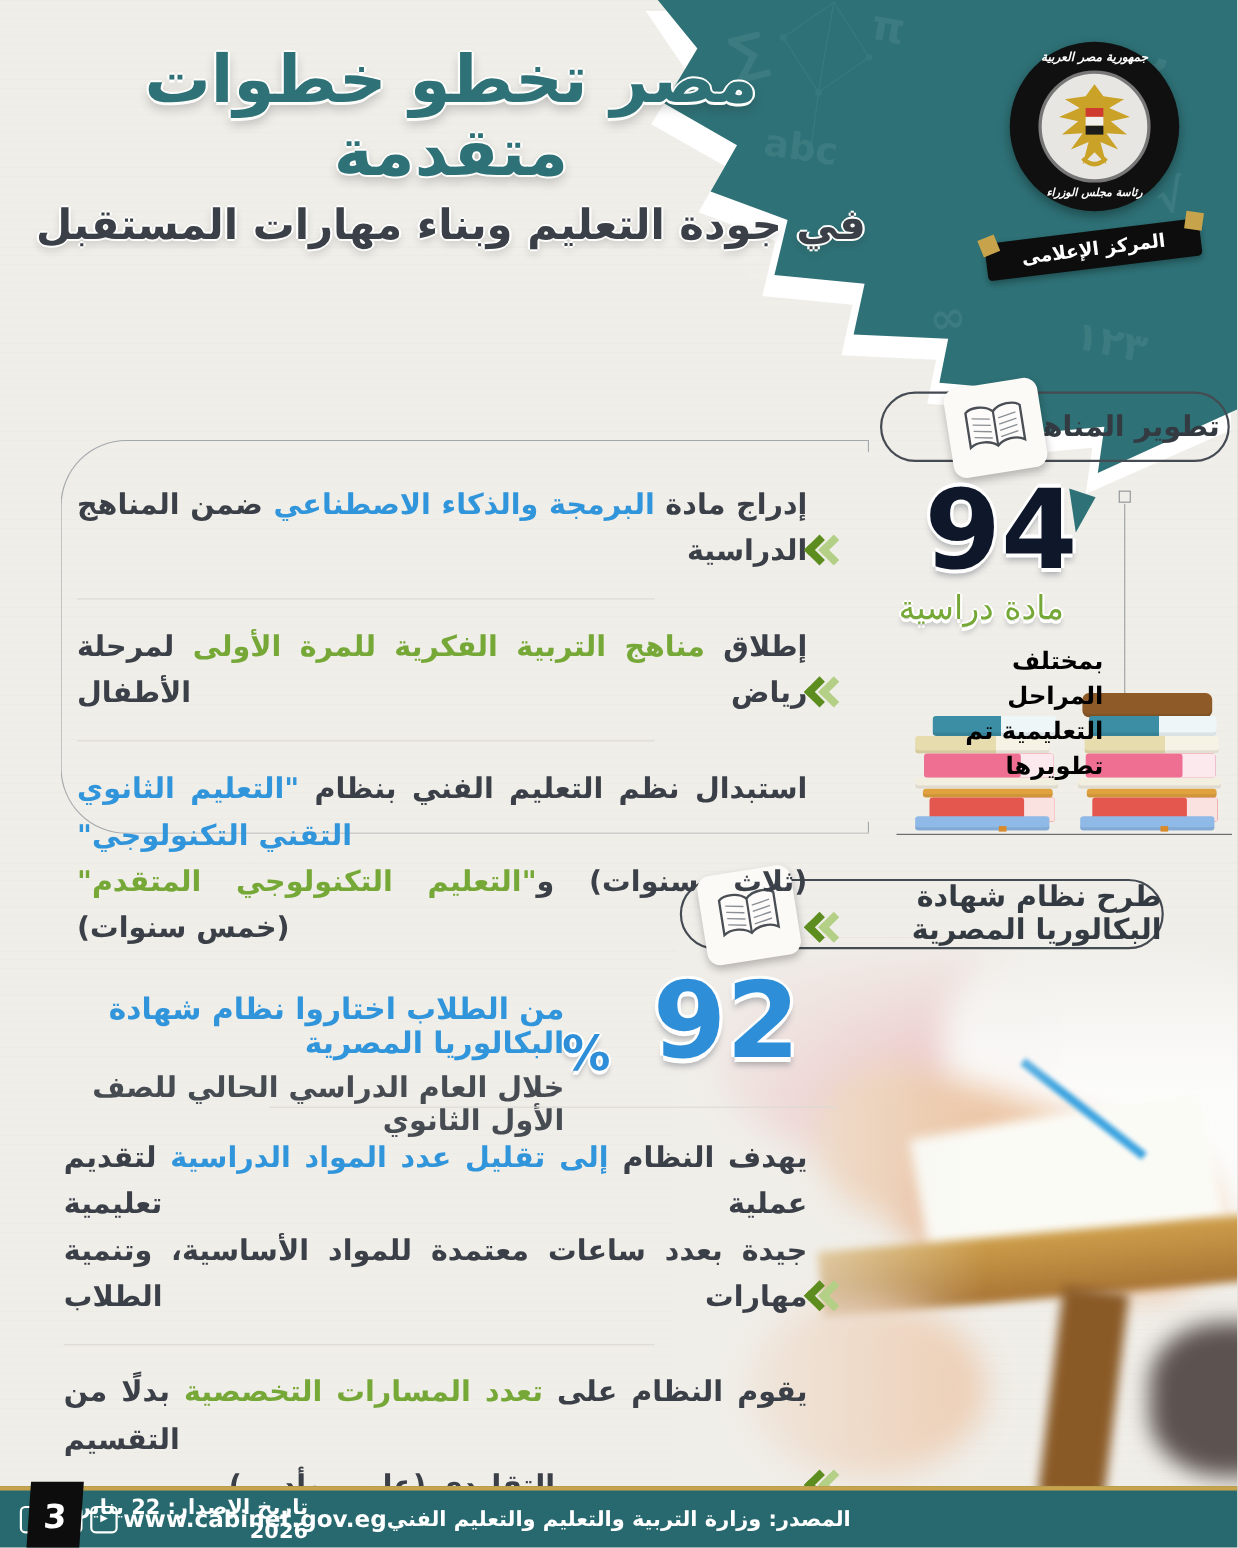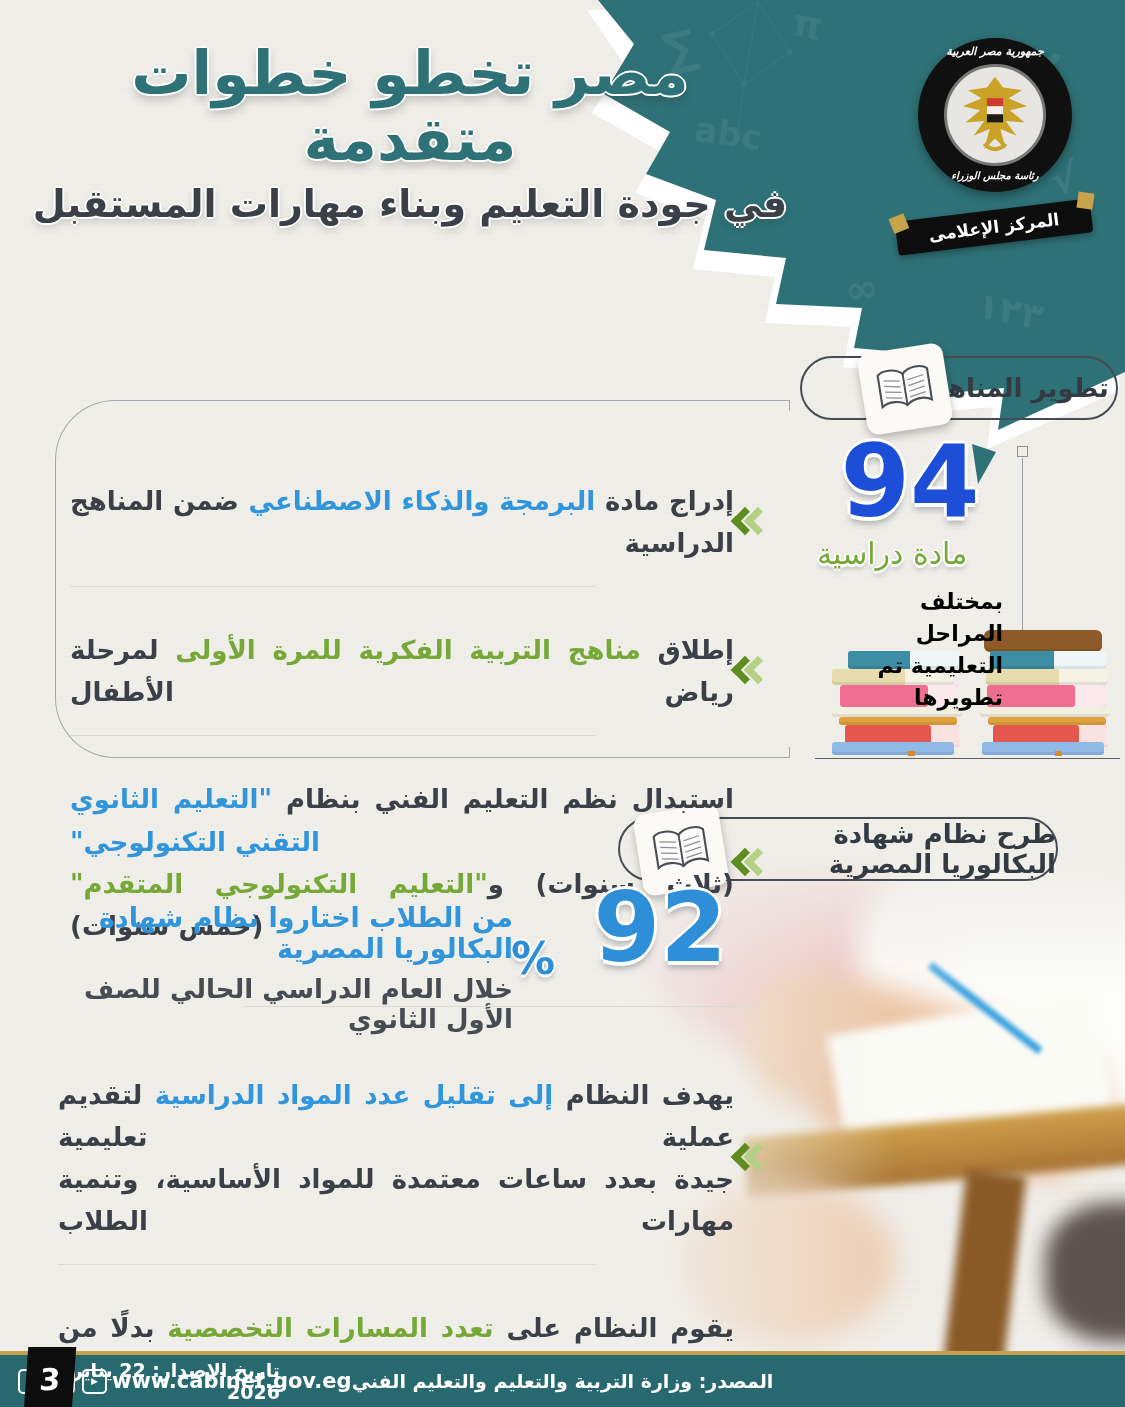--- a/index.html
+++ b/index.html
@@ -42,54 +42,54 @@
   .bannerbar::before,.bannerbar::after{content:"";position:absolute;top:3px;bottom:3px;width:12px;background:#cd5b3c;}
   .bannerbar::before{right:0;}
   .bannerbar::after{left:0;}
   .bannerbar .txt{color:#2f353c;font-size:27px;font-weight:bold;}
 
   
   .badge{position:absolute;height:64px;border:2px solid #454b52;border-radius:34px;z-index:3;}
   .badge .lbl{position:absolute;top:0;bottom:0;display:flex;align-items:center;justify-content:center;
       color:#333a41;font-size:26px;font-weight:bold;width:100%;padding-left:120px;}
   .badge1{top:356px;right:7px;width:318px;}
-  .badge2{top:799px;right:67px;width:440px;margin-top:18px;}
+  .badge2{top:799px;right:67px;width:440px;}
   .sticker{position:absolute;top:-10px;left:60px;width:86px;height:82px;background:#fbfaf7;border-radius:12px;
       transform:rotate(-9deg);box-shadow:0 4px 8px rgba(0,0,0,.25);display:flex;align-items:center;justify-content:center;}
   .badge2 .sticker{left:18px;}
 
   
   .outline1{position:absolute;top:400px;right:335px;width:735px;height:358px;z-index:2;
       border:1px solid #a3a8ac;border-right:none;border-radius:60px 0 0 60px;}
   .outline1::before,.outline1::after{content:"";position:absolute;right:0;width:1px;height:10px;background:#a3a8ac;}
   .outline1::before{top:0;}
   .outline1::after{bottom:0;}
 
   
   .blist{position:absolute;z-index:4;}
   .blist1{top:438px;right:355px;width:700px;}
   .blist2{top:1032px;right:355px;width:712px;}
-  .brow{display:flex;align-items:center;margin-bottom:2px;margin-top:42px;}
+  .brow{display:flex;align-items:flex-end;margin-bottom:2px;}
   .chev{position:relative;flex:0 0 36px;height:42px;}
   .chev::after{content:"";position:absolute;right:2px;top:10px;width:13px;height:13px;
       border:solid #b3d086;border-width:0 0 7px 7px;transform:rotate(45deg);}
   .chev::before{content:"";position:absolute;right:15px;top:10px;width:13px;height:13px;
       border:solid #5c8d1e;border-width:0 0 7px 7px;transform:rotate(45deg);z-index:1;}
   .btxt{margin:0;flex:1;color:#3b4048;font-size:26px;font-weight:bold;line-height:1.62;
       text-align:justify;text-align-last:left;}
   .btxt.fill{text-align-last:justify;}
   .c-dark{color:#3b4048;}
   .c-blue{color:#3095da;}
   .c-green{color:#76a837;}
   .bdiv{height:1px;background:#dcd9d4;margin:22px 175px 22px 0;}
   .bdiv-solo{position:absolute;height:1px;background:#dcd9d4;z-index:4;}
 
   
   .stat94num{position:absolute;top:432px;right:125px;width:180px;z-index:4;text-align:center;
-      color:#1d4ed8;font-size:100px;font-weight:bold;line-height:1;
+      color:#0f172a;font-size:100px;font-weight:bold;line-height:1;
       text-shadow:-3px 0 0 #fff,3px 0 0 #fff,0 -3px 0 #fff,0 4px 0 #fff,0 7px 6px rgba(90,100,110,.45);}
   .stat94unit{position:absolute;top:536px;right:118px;width:190px;z-index:4;text-align:left;
       color:#76a837;font-size:30px;font-weight:normal;
       text-shadow:-2px 0 0 #fff,2px 0 0 #fff,0 -2px 0 #fff,0 3px 0 #fff,0 5px 5px rgba(90,100,110,.4);}
   .stat94cap{position:absolute;top:586px;right:122px;width:172px;z-index:4;text-align:right;
       color:#000000;font-size:22px;font-weight:bold;line-height:1.45;}
   .pin-square{position:absolute;top:446px;right:97px;width:11px;height:11px;border:1px solid #8d9196;z-index:3;}
   .pin-line{position:absolute;top:458px;right:102px;width:1px;height:184px;background:#9b9fa3;z-index:3;}
 
   

